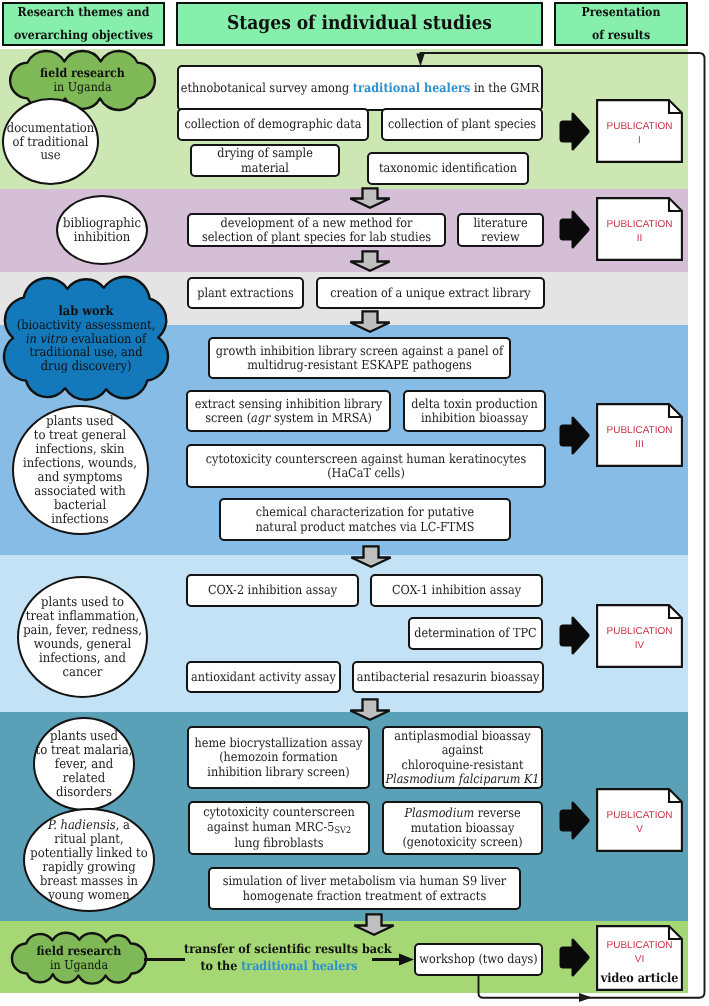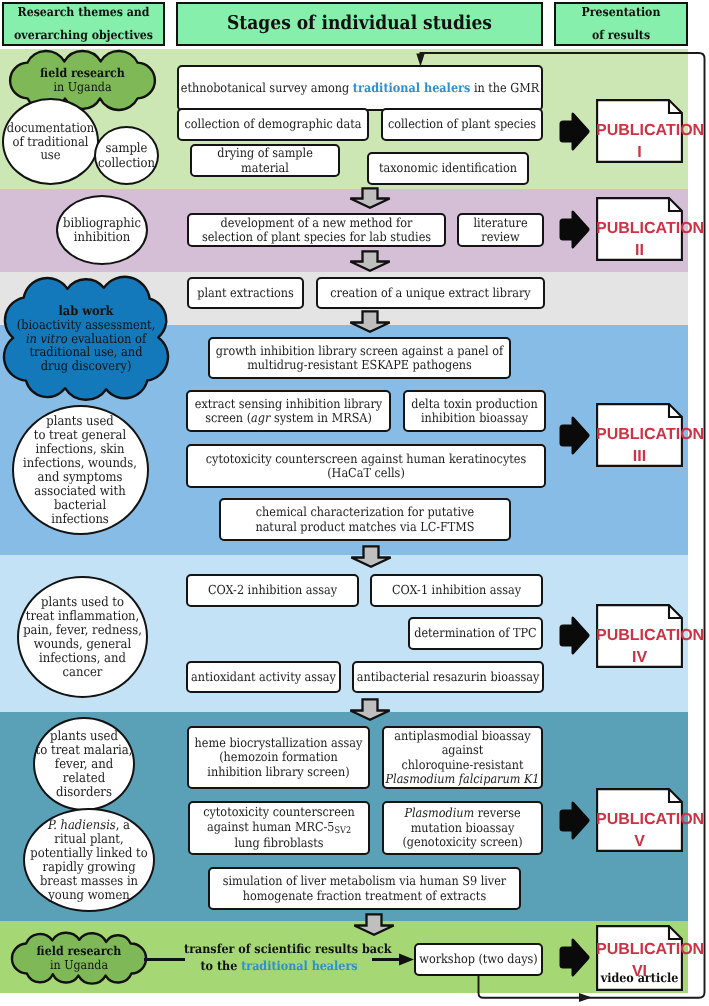--- a/index.html
+++ b/index.html
@@ -22,21 +22,21 @@
   .cloudwrap{position:absolute;}
   .cloudtxt{position:absolute;left:0;top:0;width:100%;height:100%;
             display:flex;flex-direction:column;align-items:center;justify-content:center;
             text-align:center;color:#111;line-height:1.10;}
   .docwrap{position:absolute;}
   .arrowblk{position:absolute;}
   .garrow{position:absolute;}
   .frame{position:absolute;}
   .doctxt{position:absolute;left:0;width:100%;text-align:center;
           font-family:"Liberation Sans",sans-serif;font-stretch:normal;
-          font-weight:bold;color:#CC3344;line-height:1.36;font-size:16px;}
+          font-weight:normal;color:#CC3344;line-height:1.36;font-size:10px;}
   .docsub{position:absolute;left:0;width:100%;text-align:center;font-weight:bold;
           color:#111;font-size:12.4px;}
   .transfer{position:absolute;text-align:center;font-weight:bold;font-size:12.4px;
             line-height:1.35;color:#111;white-space:nowrap;}
   .lnk{color:#2E90D0;}
   .ital{font-style:italic;}
   .sub{font-size:0.72em;vertical-align:-0.18em;}
   svg{display:block;overflow:visible;}
 </style>
 </head>
@@ -94,24 +94,20 @@
       <div class="cloudtxt" style="font-size:12.3px">
         <span><span style="font-weight:bold">field research</span></span>
         <span><span>in Uganda</span></span>
       </div>
     </div>
 <div class="circ" style="left:2.0px;top:98.0px;width:97.0px;height:87.0px;font-size:12.8px">
       <span><span>documentation</span></span>
       <span><span>of traditional</span></span>
       <span><span>use</span></span>
     </div>
-<div class="circ" style="left:94.0px;top:126.0px;width:65.0px;height:59.0px;font-size:12.9px">
-      <span><span>sample</span></span>
-      <span><span>collection</span></span>
-    </div>
 <div class="circ" style="left:56px;top:195px;width:92px;height:70px;font-size:12.9px">
       <span><span>bibliographic</span></span>
       <span><span>inhibition</span></span>
     </div>
 <div class="circ" style="left:11.5px;top:405px;width:137.0px;height:130px;font-size:12.9px">
       <span><span>plants used</span></span>
       <span><span>to treat general</span></span>
       <span><span>infections, skin</span></span>
       <span><span>infections, wounds,</span></span>
       <span><span>and symptoms</span></span>

